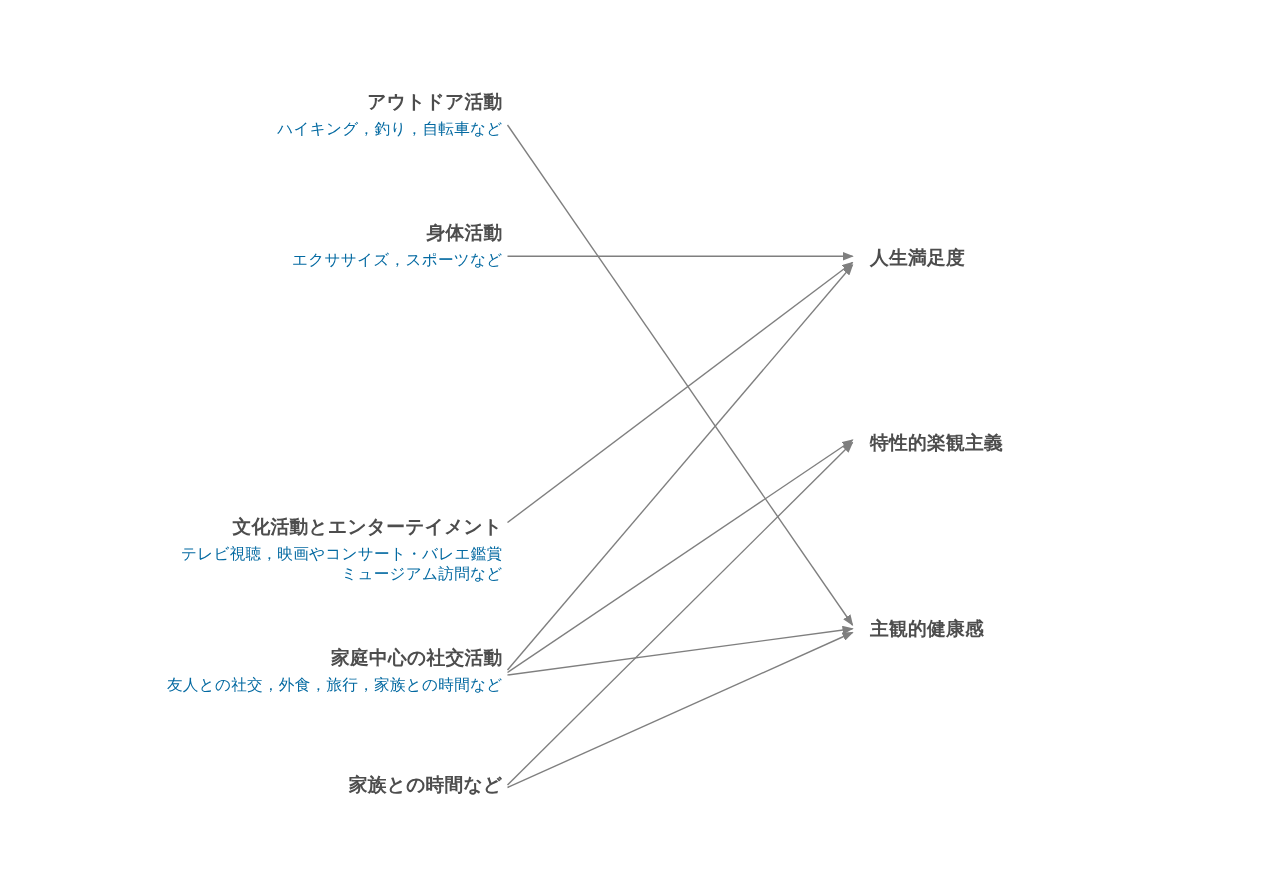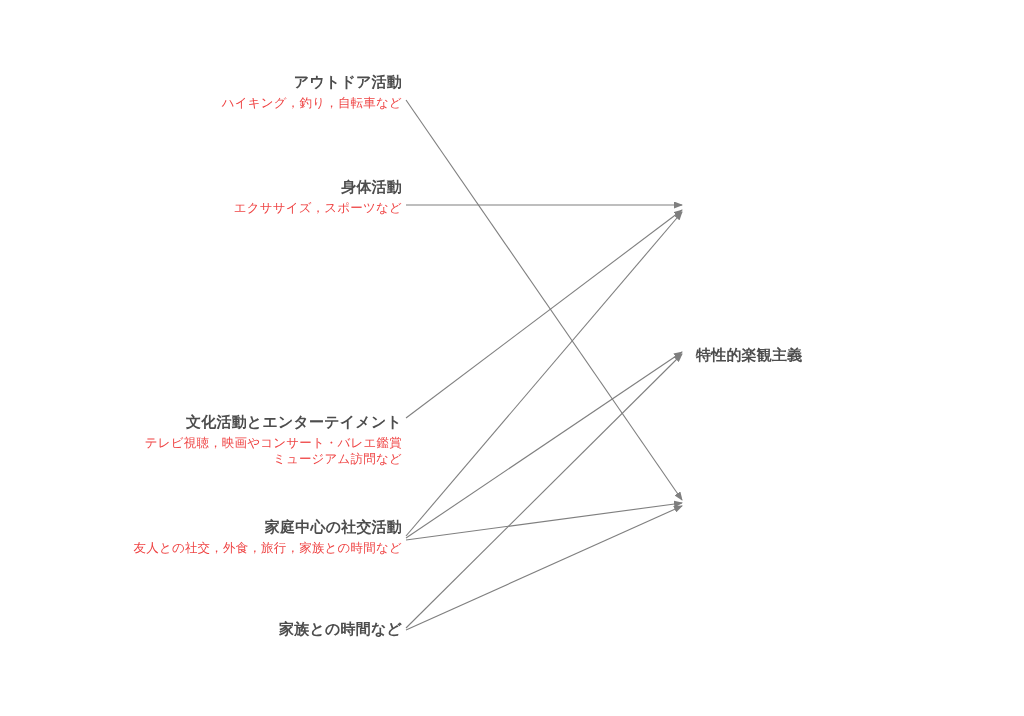--- a/index.html
+++ b/index.html
@@ -35,21 +35,21 @@
   .node-title {
     font-size: 15px;
     font-weight: bold;
     color: #4d4d4d;
     white-space: nowrap;
     letter-spacing: 0.2px;
   }
   .node-sub {
     font-size: 12.5px;
     font-weight: normal;
-    color: #ef4444;
+    color: #0369a1;
     letter-spacing: 0.2px;
     white-space: pre-line;
     margin-top: 3px;
   }
   .edges-layer {
     position: absolute;
     left: 0;
     top: 0;
     pointer-events: none;
   }
@@ -96,19 +96,25 @@
 
   <div class="node node-left" style="left:0px; top:517px; width:402px;">
     <div class="node-title">家庭中心の社交活動</div>
     <div class="node-sub">友人との社交，外食，旅行，家族との時間など</div>
   </div>
 
   <div class="node node-left" style="left:0px; top:619px; width:402px;">
     <div class="node-title">家族との時間など</div>
   </div>
 
+  <div class="node node-right" style="left:696px; top:197px; width:260px;">
+    <div class="node-title">人生満足度</div>
+  </div>
 
   <div class="node node-right" style="left:696px; top:345px; width:260px;">
     <div class="node-title">特性的楽観主義</div>
   </div>
 
+  <div class="node node-right" style="left:696px; top:494px; width:260px;">
+    <div class="node-title">主観的健康感</div>
+  </div>
 
 </div>
 
 </body></html>

